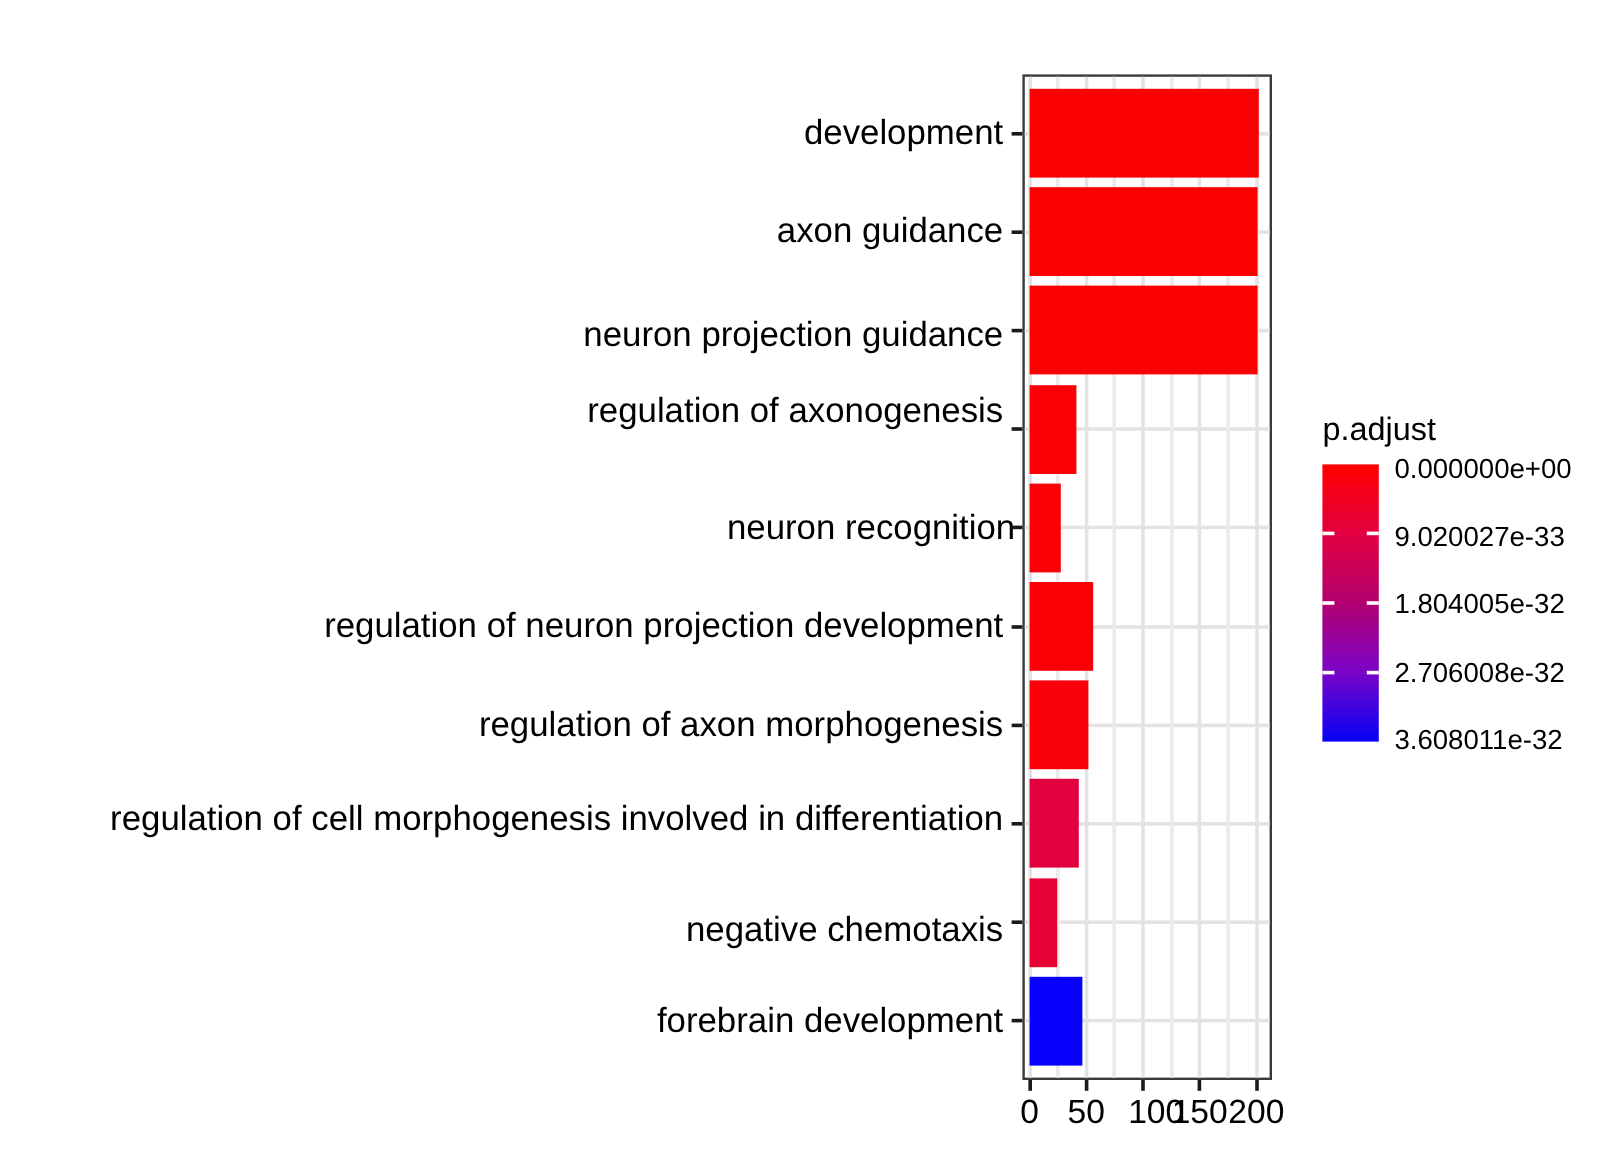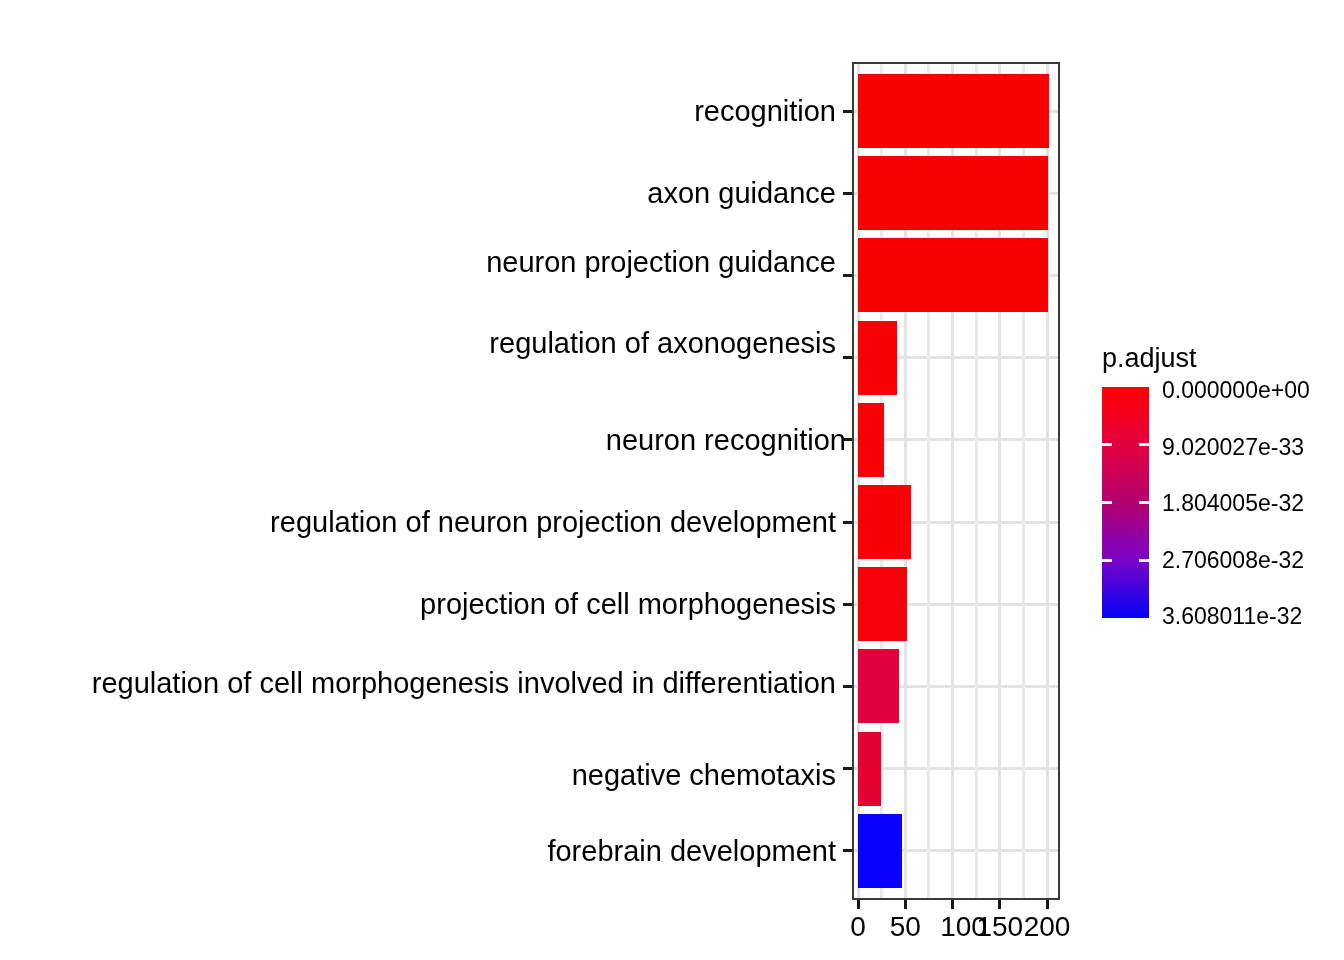--- a/index.html
+++ b/index.html
@@ -60,33 +60,33 @@
       <div class="bar" style="top: 174.4px; width: 189.9px; background: rgb(251, 0, 0);"></div>
       <div class="bar" style="top: 256.6px; width: 38.7px; background: rgb(250, 0, 6);"></div>
       <div class="bar" style="top: 338.8px; width: 25.5px; background: rgb(250, 0, 6);"></div>
       <div class="bar" style="top: 421px; width: 52.9px; background: rgb(250, 0, 6);"></div>
       <div class="bar" style="top: 503.2px; width: 49.1px; background: rgb(249, 1, 9);"></div>
       <div class="bar" style="top: 585.4px; width: 40.6px; background: rgb(226, 1, 62);"></div>
       <div class="bar" style="top: 667.6px; width: 22.7px; background: rgb(230, 1, 52);"></div>
       <div class="bar" style="top: 749.8px; width: 43.5px; background: rgb(8, 1, 251);"></div>
     </div>
   <div id="yAxis">
-      <div class="ylab" style="top: 94px;">recognition</div>
+      <div class="ylab" style="top: 94px;">development</div>
       <div class="ytick" style="top: 109.5px;"></div>
       <div class="ylab" style="top: 176.2px;">axon guidance</div>
       <div class="ytick" style="top: 191.7px;"></div>
-      <div class="ylab" style="top: 245px;">neuron projection guidance</div>
+      <div class="ylab" style="top: 262px;">neuron projection guidance</div>
       <div class="ytick" style="top: 273.9px;"></div>
       <div class="ylab" style="top: 326px;">regulation of axonogenesis</div>
       <div class="ytick" style="top: 356.1px;"></div>
       <div class="ylab" style="top: 422.8px; padding-left: 10px;">neuron recognition</div>
       <div class="ytick" style="top: 438.3px;"></div>
       <div class="ylab" style="top: 505px;">regulation of neuron projection development</div>
       <div class="ytick" style="top: 520.5px;"></div>
-      <div class="ylab" style="top: 587.2px;">projection of cell morphogenesis</div>
+      <div class="ylab" style="top: 587.2px;">regulation of axon morphogenesis</div>
       <div class="ytick" style="top: 602.7px;"></div>
       <div class="ylab" style="top: 666px;">regulation of cell morphogenesis involved in differentiation</div>
       <div class="ytick" style="top: 684.9px;"></div>
       <div class="ylab" style="top: 758px;">negative chemotaxis</div>
       <div class="ytick" style="top: 767.1px;"></div>
       <div class="ylab" style="top: 833.8px;">forebrain development</div>
       <div class="ytick" style="top: 849.3px;"></div>
     </div>
   <div id="xAxis">
       <div class="xtick" style="left: 856.5px;"></div>

